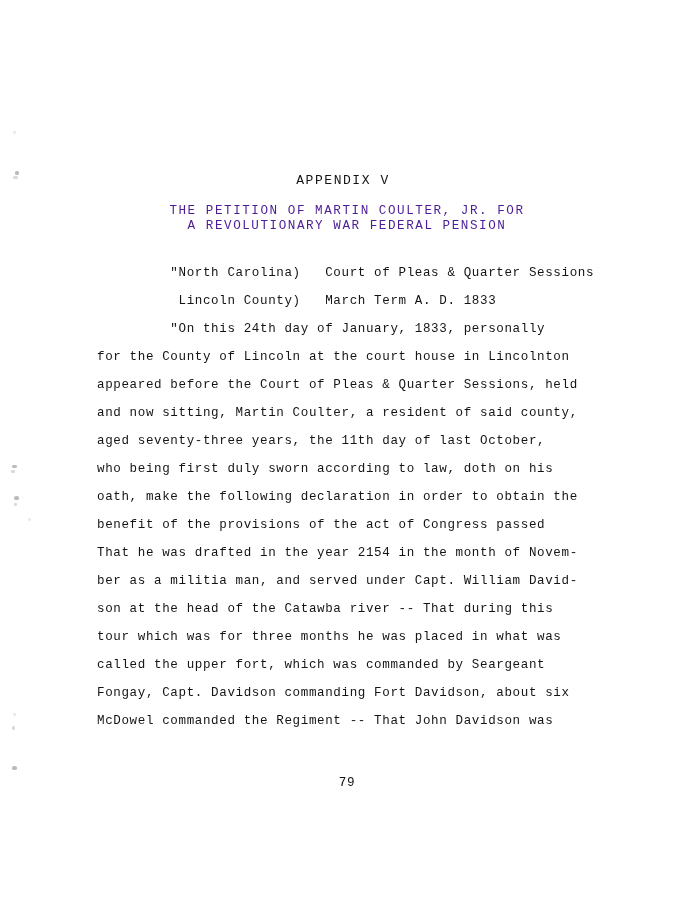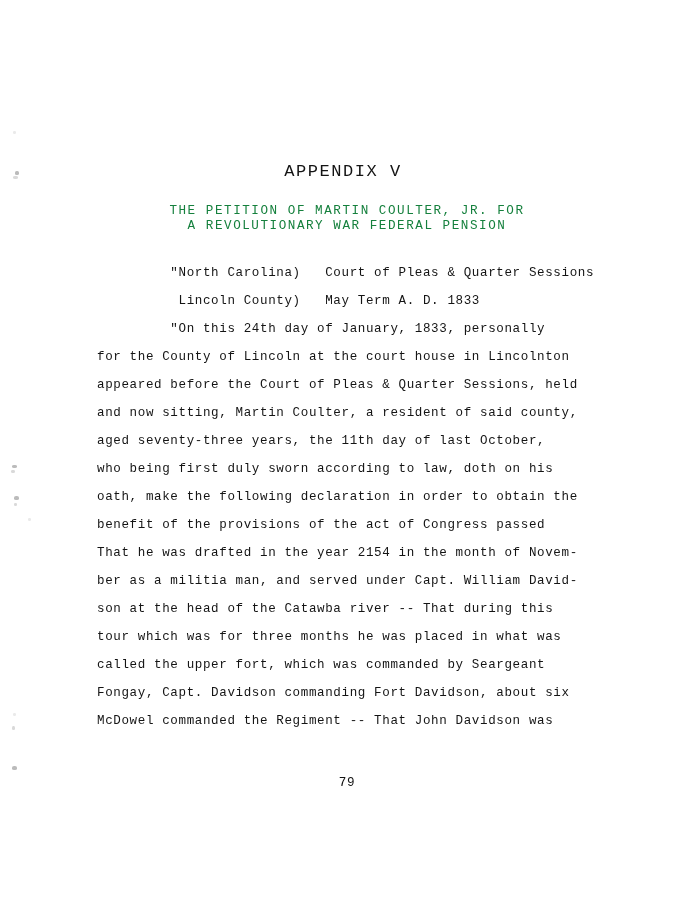--- a/index.html
+++ b/index.html
@@ -24,40 +24,41 @@
     left: 0;
     top: 0;
     width: 694px;
   }
 
   .heading {
     position: absolute;
     left: 0;
     width: 686px;
     text-align: center;
-    font-size: 17px;
+    font-size: 13px;
     letter-spacing: 1.55px;
     white-space: pre;
     color: #141414;
+    margin-top: 11px;
   }
   .heading.appendix { top: 162px; }
 
   .title-block {
     position: absolute;
     left: 0;
     top: 204px;
     width: 694px;
     text-align: center;
   }
   .title-line {
     font-size: 12.6px;
     letter-spacing: 1.55px;
     white-space: pre;
     line-height: 15px;
-    color: #15803d;
+    color: #4c1d95;
   }
 
   .body {
     position: absolute;
     left: 97px;
     top: 259px;
     width: 520px;
   }
   .line {
     font-size: 12.55px;
@@ -111,21 +112,21 @@
 
     <div class="heading appendix">APPENDIX V</div>
 
     <div class="title-block">
       <div class="title-line">THE PETITION OF MARTIN COULTER, JR. FOR</div>
       <div class="title-line">A REVOLUTIONARY WAR FEDERAL PENSION</div>
     </div>
 
     <div class="body">
       <div class="line">         "North Carolina)   Court of Pleas &amp; Quarter Sessions</div>
-      <div class="line">          Lincoln County)   May Term A. D. 1833</div>
+      <div class="line">          Lincoln County)   March Term A. D. 1833</div>
       <div class="line">         "On this 24th day of January, 1833, personally</div>
       <div class="line">for the County of Lincoln at the court house in Lincolnton</div>
       <div class="line">appeared before the Court of Pleas &amp; Quarter Sessions, held</div>
       <div class="line">and now sitting, Martin Coulter, a resident of said county,</div>
       <div class="line">aged seventy-three years, the 11th day of last October,</div>
       <div class="line">who being first duly sworn according to law, doth on his</div>
       <div class="line">oath, make the following declaration in order to obtain the</div>
       <div class="line">benefit of the provisions of the act of Congress passed</div>
       <div class="line">That he was drafted in the year 2154 in the month of Novem-</div>
       <div class="line">ber as a militia man, and served under Capt. William David-</div>

